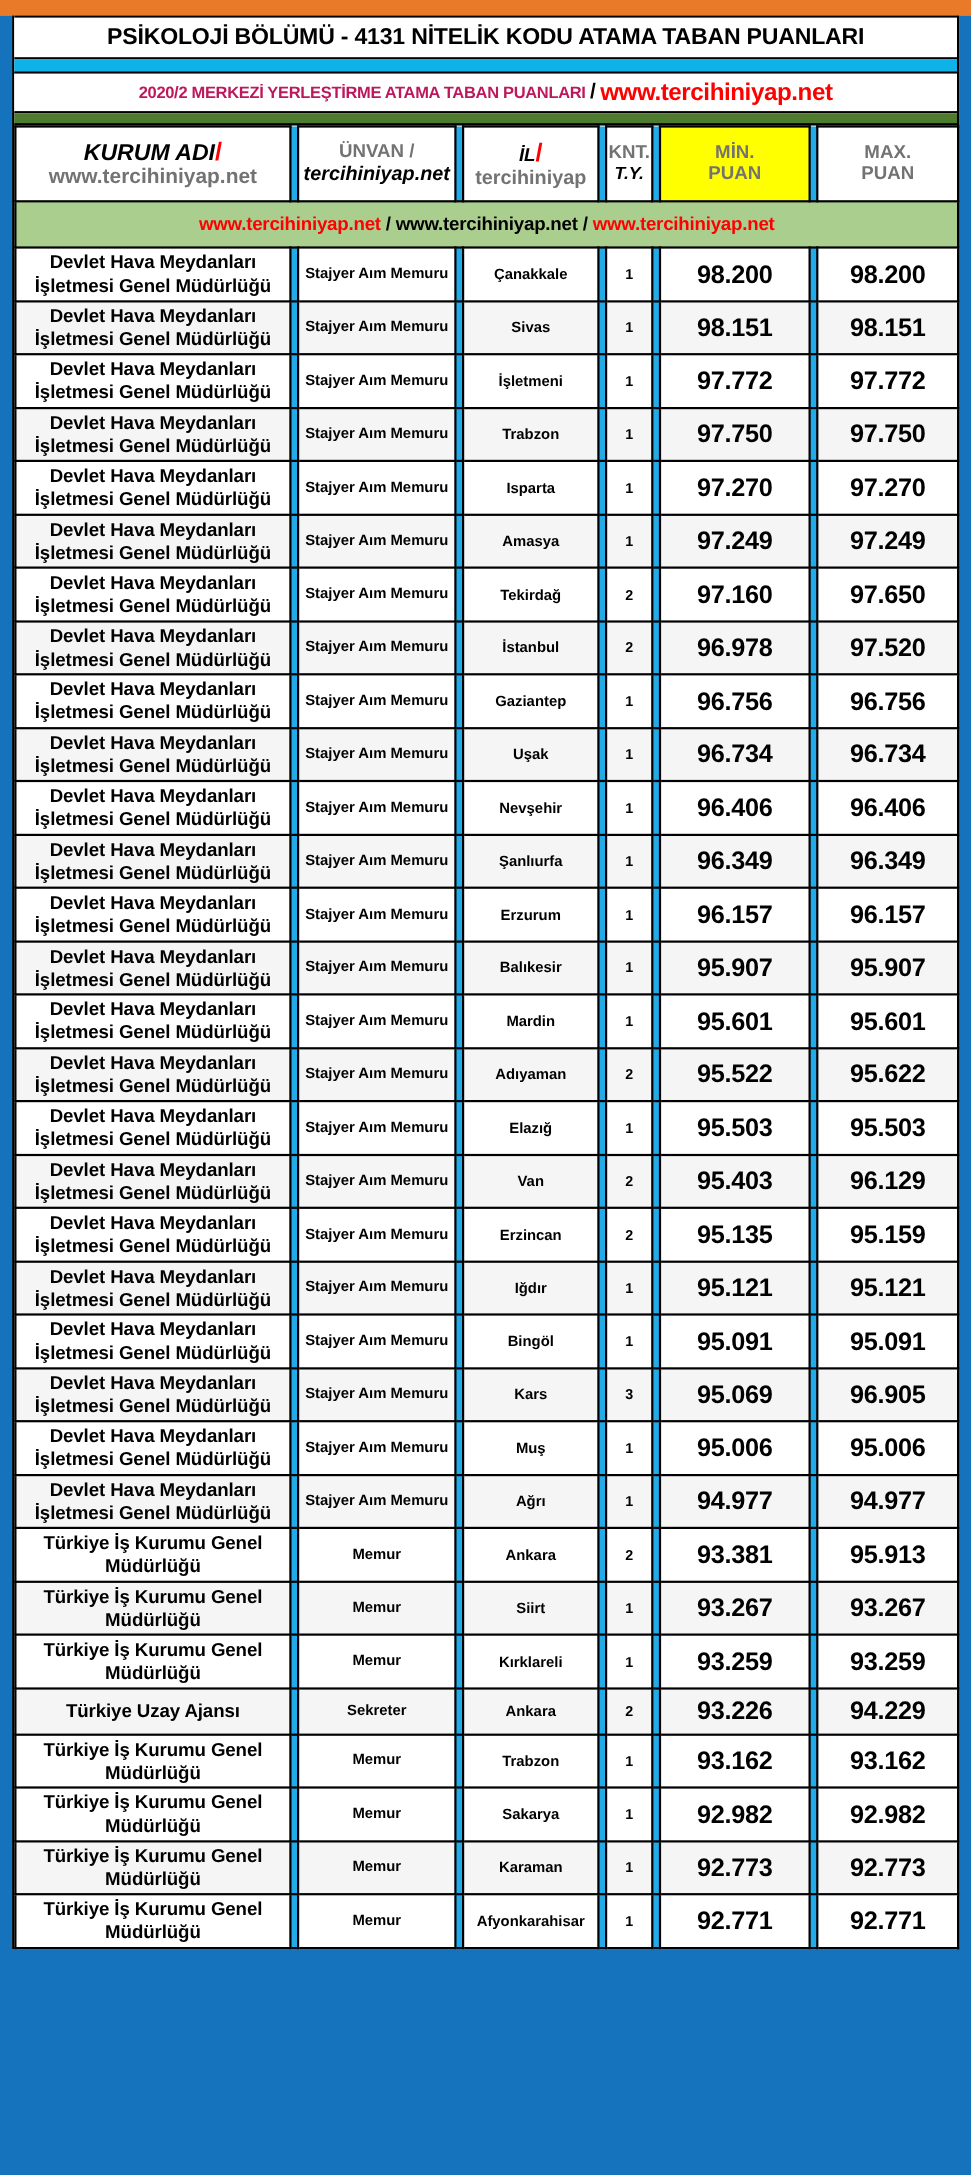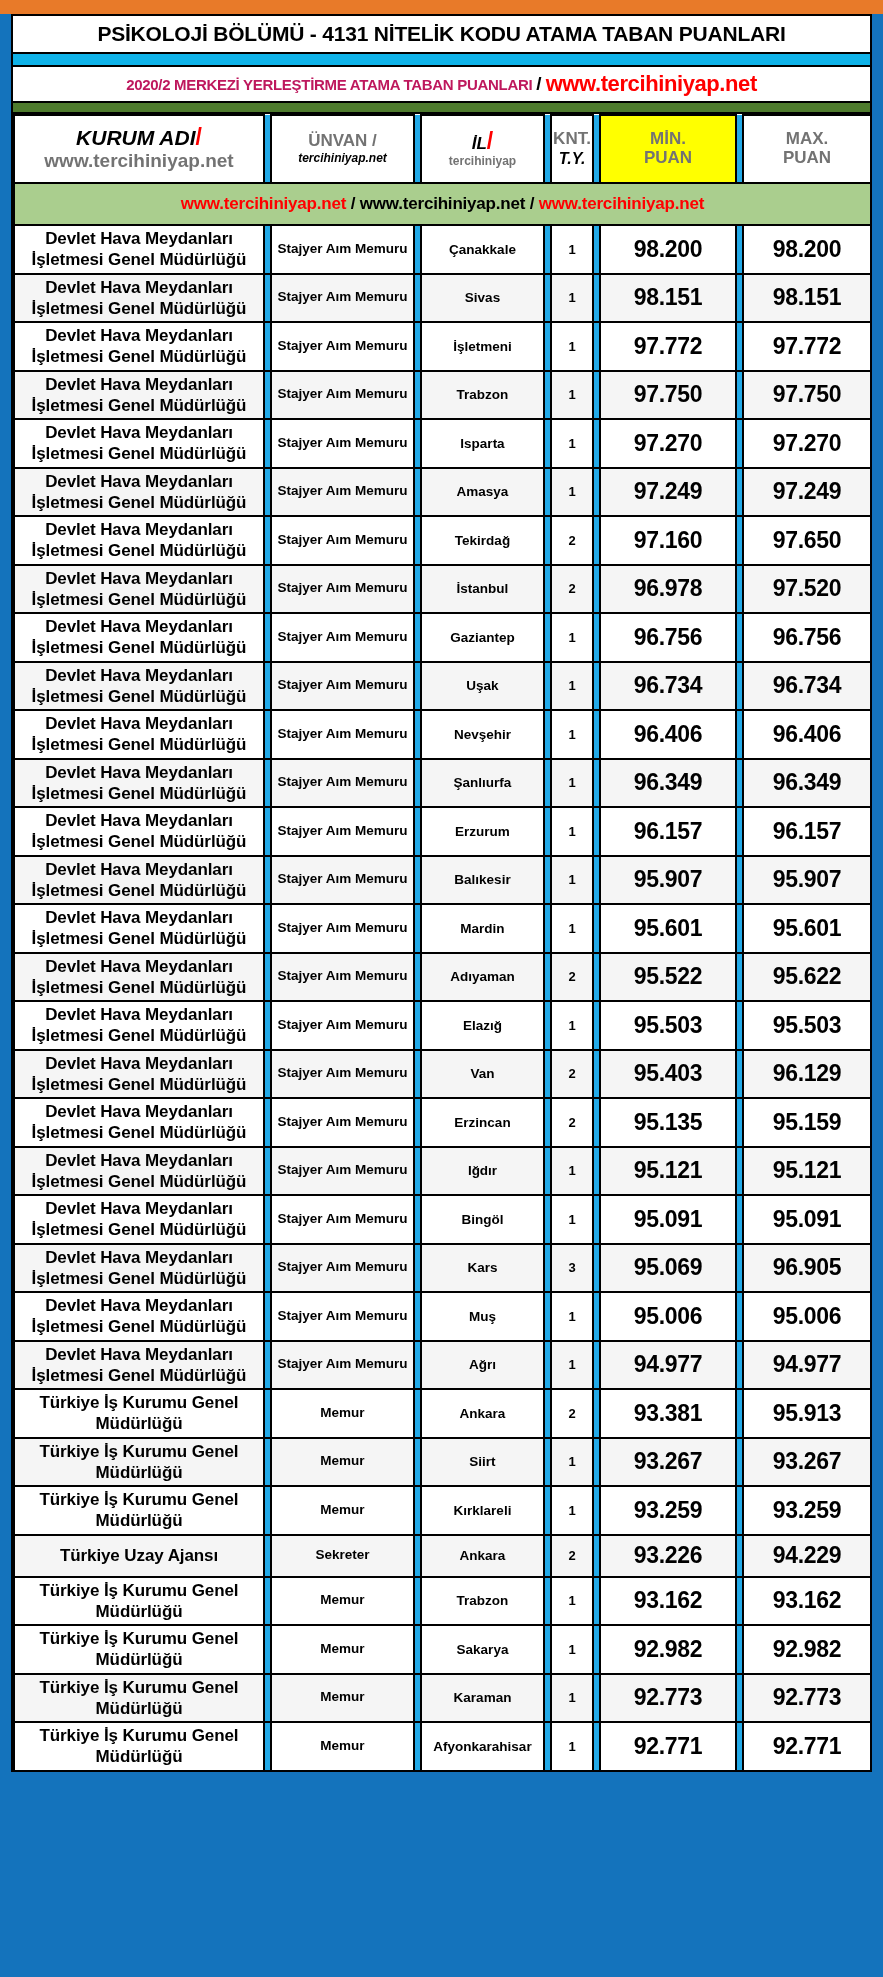--- a/index.html
+++ b/index.html
@@ -114,21 +114,21 @@
     background: #ffffff;
     vertical-align: middle;
     text-align: center;
     padding: 2px 1px;
     height: 68px;
   }
   th.hd.yellow { background: #FFFF00; }
   .hd-line1 { display:block; font-size: 21px; font-weight: bold; line-height:1.1; }
   .hd-line2 { display:block; font-size: 19px; font-weight: bold; line-height:1.2; }
   .hd-sm1   { display:block; font-size: 17px; font-weight: bold; line-height:1.1; }
-  .hd-sm2   { display:block; font-size: 12px; font-weight: bold; line-height:1.2; }
+  .hd-sm2   { display:block; font-size: 18px; font-weight: bold; line-height:1.2; }
   .hd-tiny1 { display:block; font-size: 17px; font-weight: bold; line-height:1.1; }
   .hd-tiny2 { display:block; font-size: 16px; font-weight: bold; line-height:1.2; }
   .red { color: #000000; font-style: italic; }
   .blk { color: #737373; }
   .slash { color: #FF0000; font-size: 23px; }
 
   tr.urlrow td {
     background: #AACE8E;
     border: 2px solid #000;
     height: 42px;

